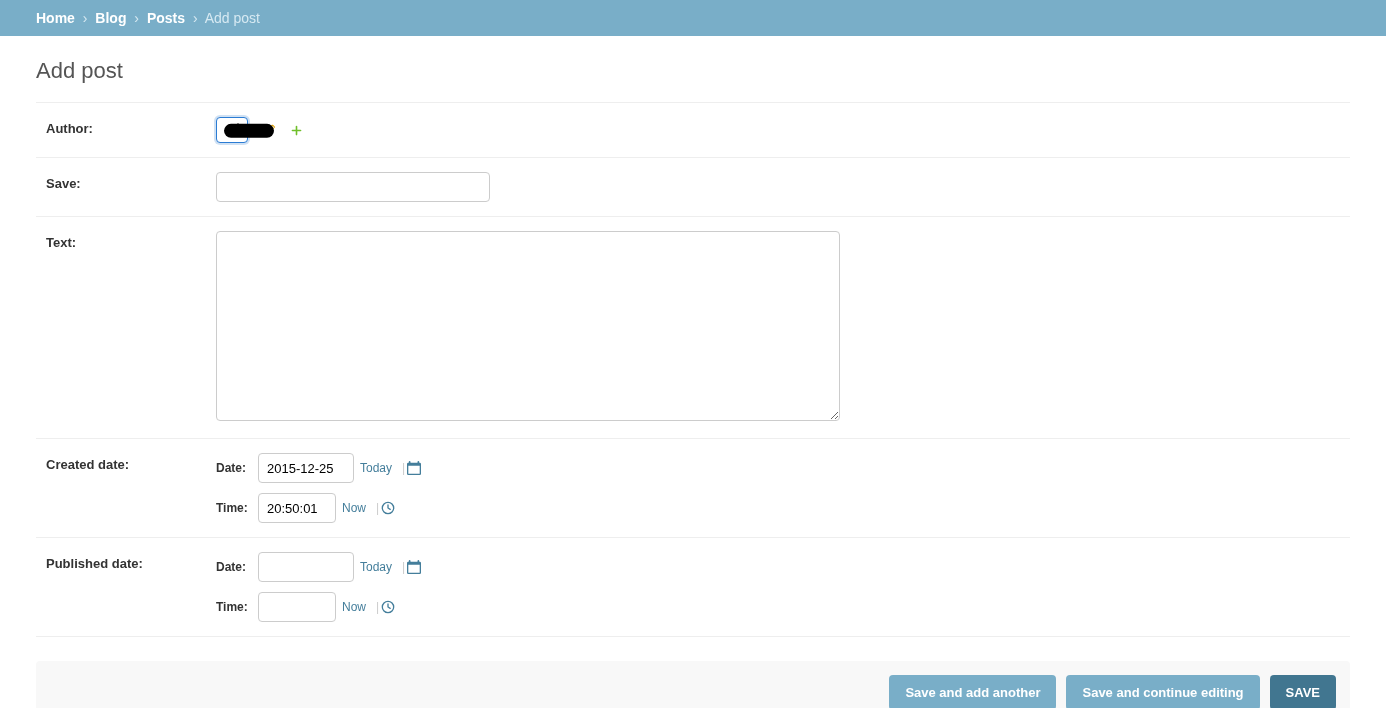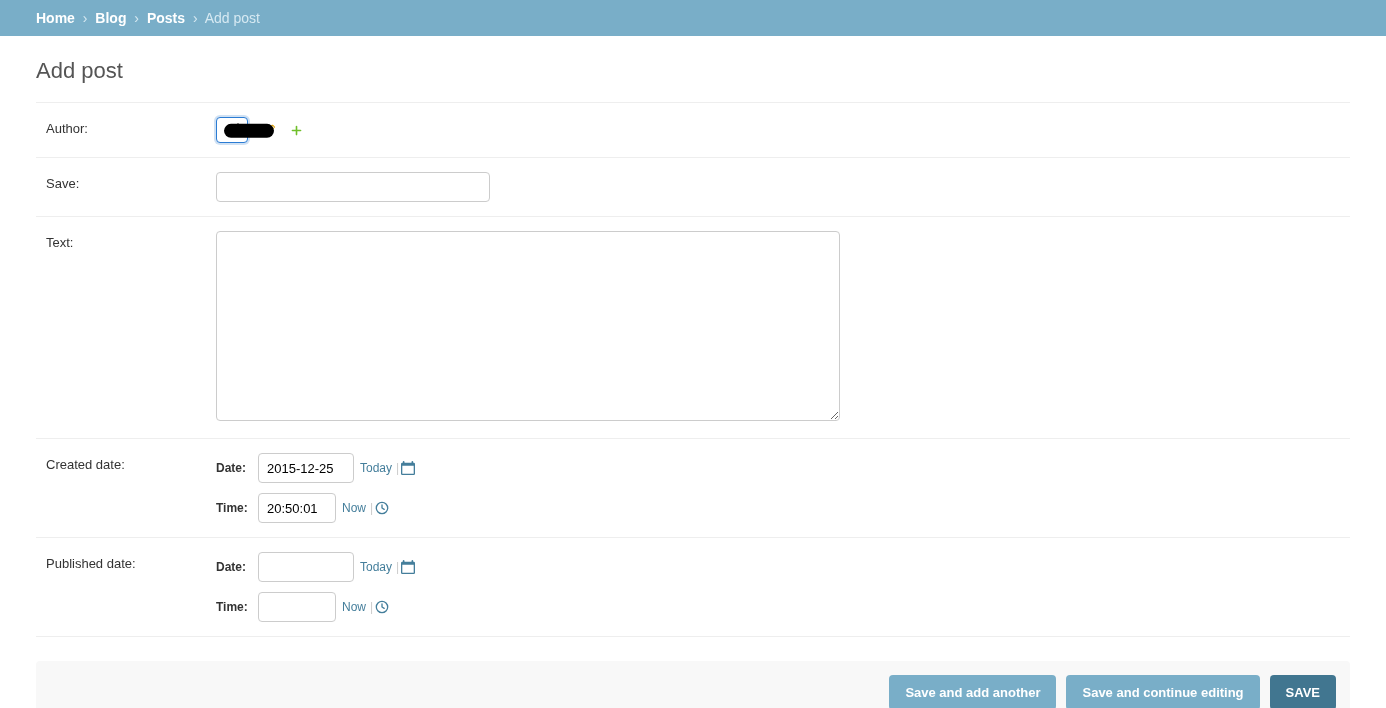--- a/index.html
+++ b/index.html
@@ -41,21 +41,21 @@
     display: flex;
     align-items: flex-start;
     padding: 14px 10px;
     border-bottom: 1px solid #eee;
   }
   .form-row:first-of-type {
     border-top: 1px solid #eee;
   }
   .form-row > label.field-label {
     width: 170px;
-    font-weight: 400;
+    font-weight: 700;
     font-size: 13px;
     color: #333;
     padding-top: 4px;
   }
   .form-row .field-body {
     flex: 1;
   }
   select.author-select {
     padding: 4px 22px 4px 8px;
     border: 1px solid #2b7cd4;
@@ -141,21 +141,21 @@
     height: 30px;
     padding: 4px 8px;
     font-size: 13px;
     width: 96px;
     margin-right: 6px;
   }
   .shortcut-link {
     color: #447e9b;
     text-decoration: none;
     font-size: 12px;
-    margin-right: 2px;
+    margin-right: 8px;
   }
   .shortcut-sep {
     color: #ccc;
     font-size: 12px;
     margin: 0 2px;
   }
   .cal-icon, .clock-icon {
     color: #447e9b;
     display: inline-flex;
     vertical-align: middle;

